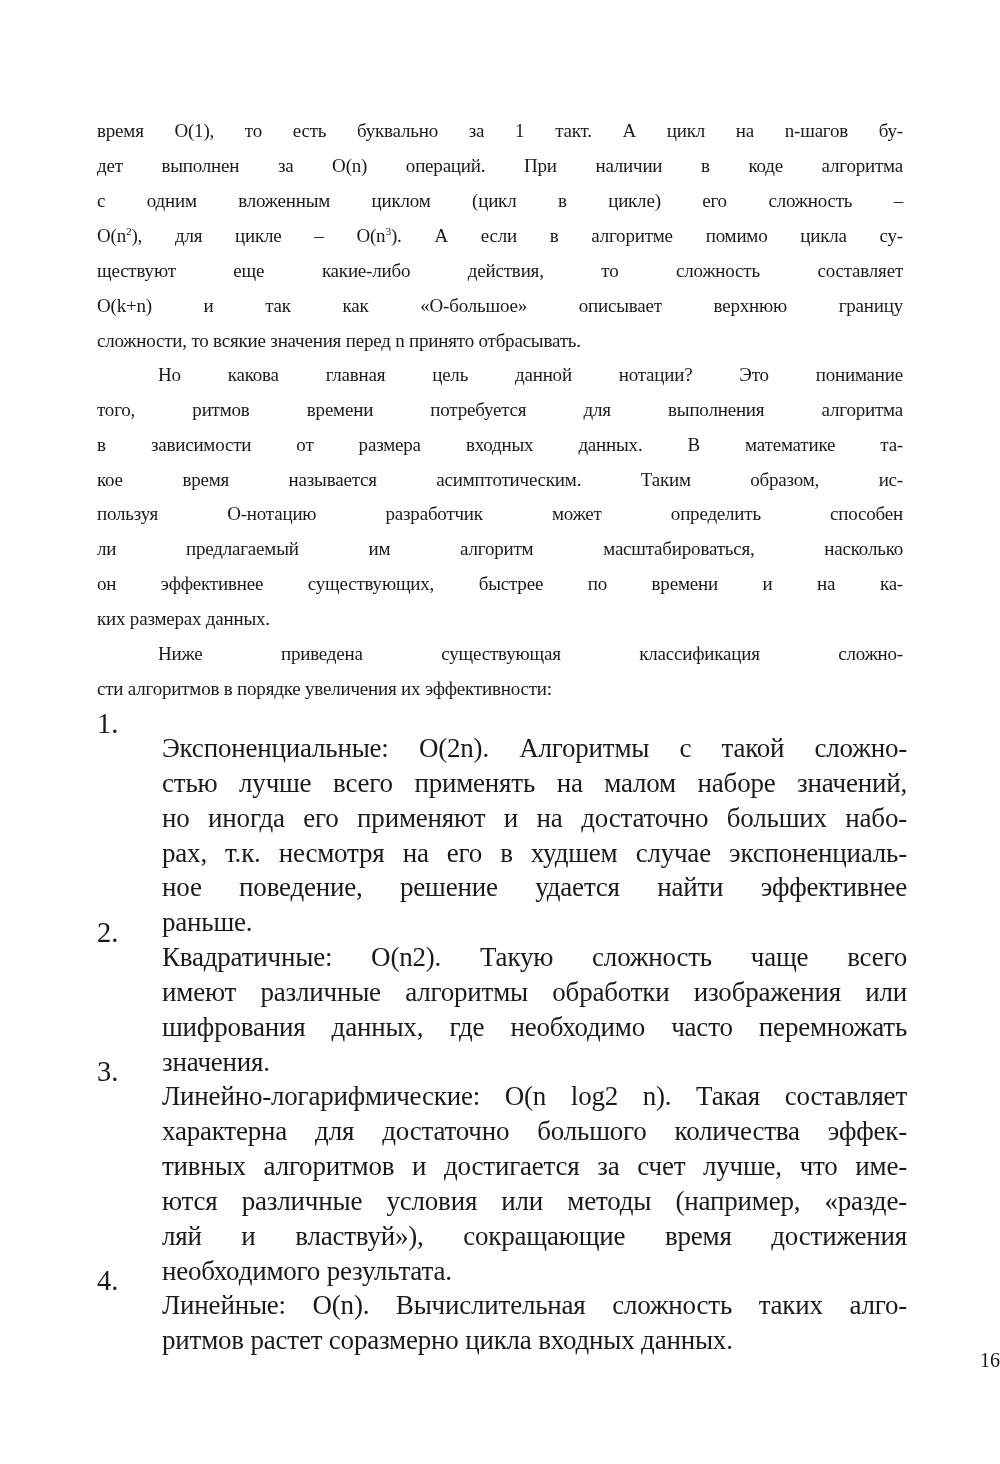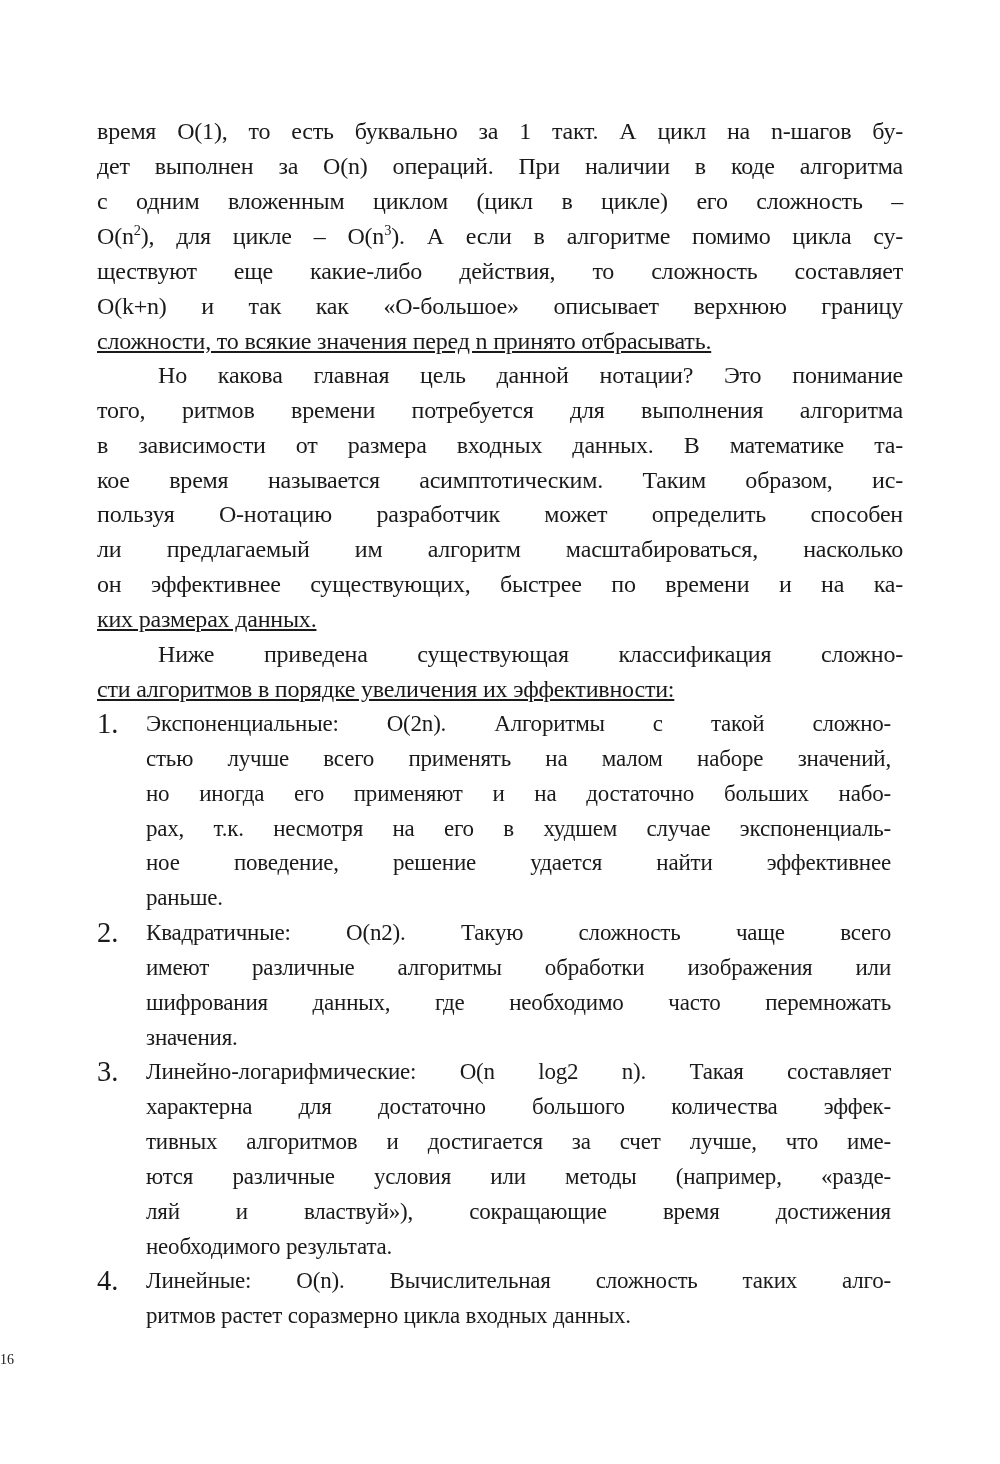--- a/index.html
+++ b/index.html
@@ -4,40 +4,41 @@
 <style>
   html, body { margin: 0; padding: 0; background: #ffffff; }
   body {
     width: 1000px; height: 1464px; position: relative; overflow: hidden;
     font-family: "Liberation Serif", "DejaVu Serif", serif;
     color: #1a1a1a;
   }
   .page { position: absolute; left: 0; top: 0; width: 1000px; height: 1464px; }
   .line {
     position: absolute; left: 97px; width: 806px;
-    font-size: 24px; line-height: 34px; height: 34px;
+    font-size: 19px; line-height: 34px; height: 34px;
     white-space: nowrap; text-align: justify; text-align-last: justify;
     letter-spacing: -0.2px;
   }
-  .line.last { text-align-last: left; text-decoration: underline; }
+  .line.last { text-align-last: left; }
   .line.indent { left: 158px; width: 745px; }
   .item-num {
     position: absolute; left: 97px; font-size: 28.5px; line-height: 34px; height: 34px;
   }
   .item-line {
-    position: absolute; left: 146px; width: 745px;
-    font-size: 23px; line-height: 34px; height: 34px;
+    position: absolute; left: 162px; width: 745px;
+    font-size: 27px; line-height: 34px; height: 34px;
     white-space: nowrap; text-align: justify; text-align-last: justify;
     letter-spacing: -0.2px;
+    margin-top: 24px;
   }
   .item-line.last { text-align-last: left; }
   sup { font-size: 60%; line-height: 0; vertical-align: super; }
   .page-number {
     position: absolute; left: 0; width: 1000px; top: 1348px;
-    text-align: left; font-size: 14px; line-height: 24px;
+    text-align: right; font-size: 20px; line-height: 24px;
   }
 </style>
 </head>
 <body>
 
 <div class="page">
 
   <div>
     <div class="line" style="top:114px">время O(1), то есть буквально за 1 такт. А цикл на n-шагов бу-</div>
     <div class="line" style="top:149px">дет выполнен за O(n) операций. При наличии в коде алгоритма</div>

